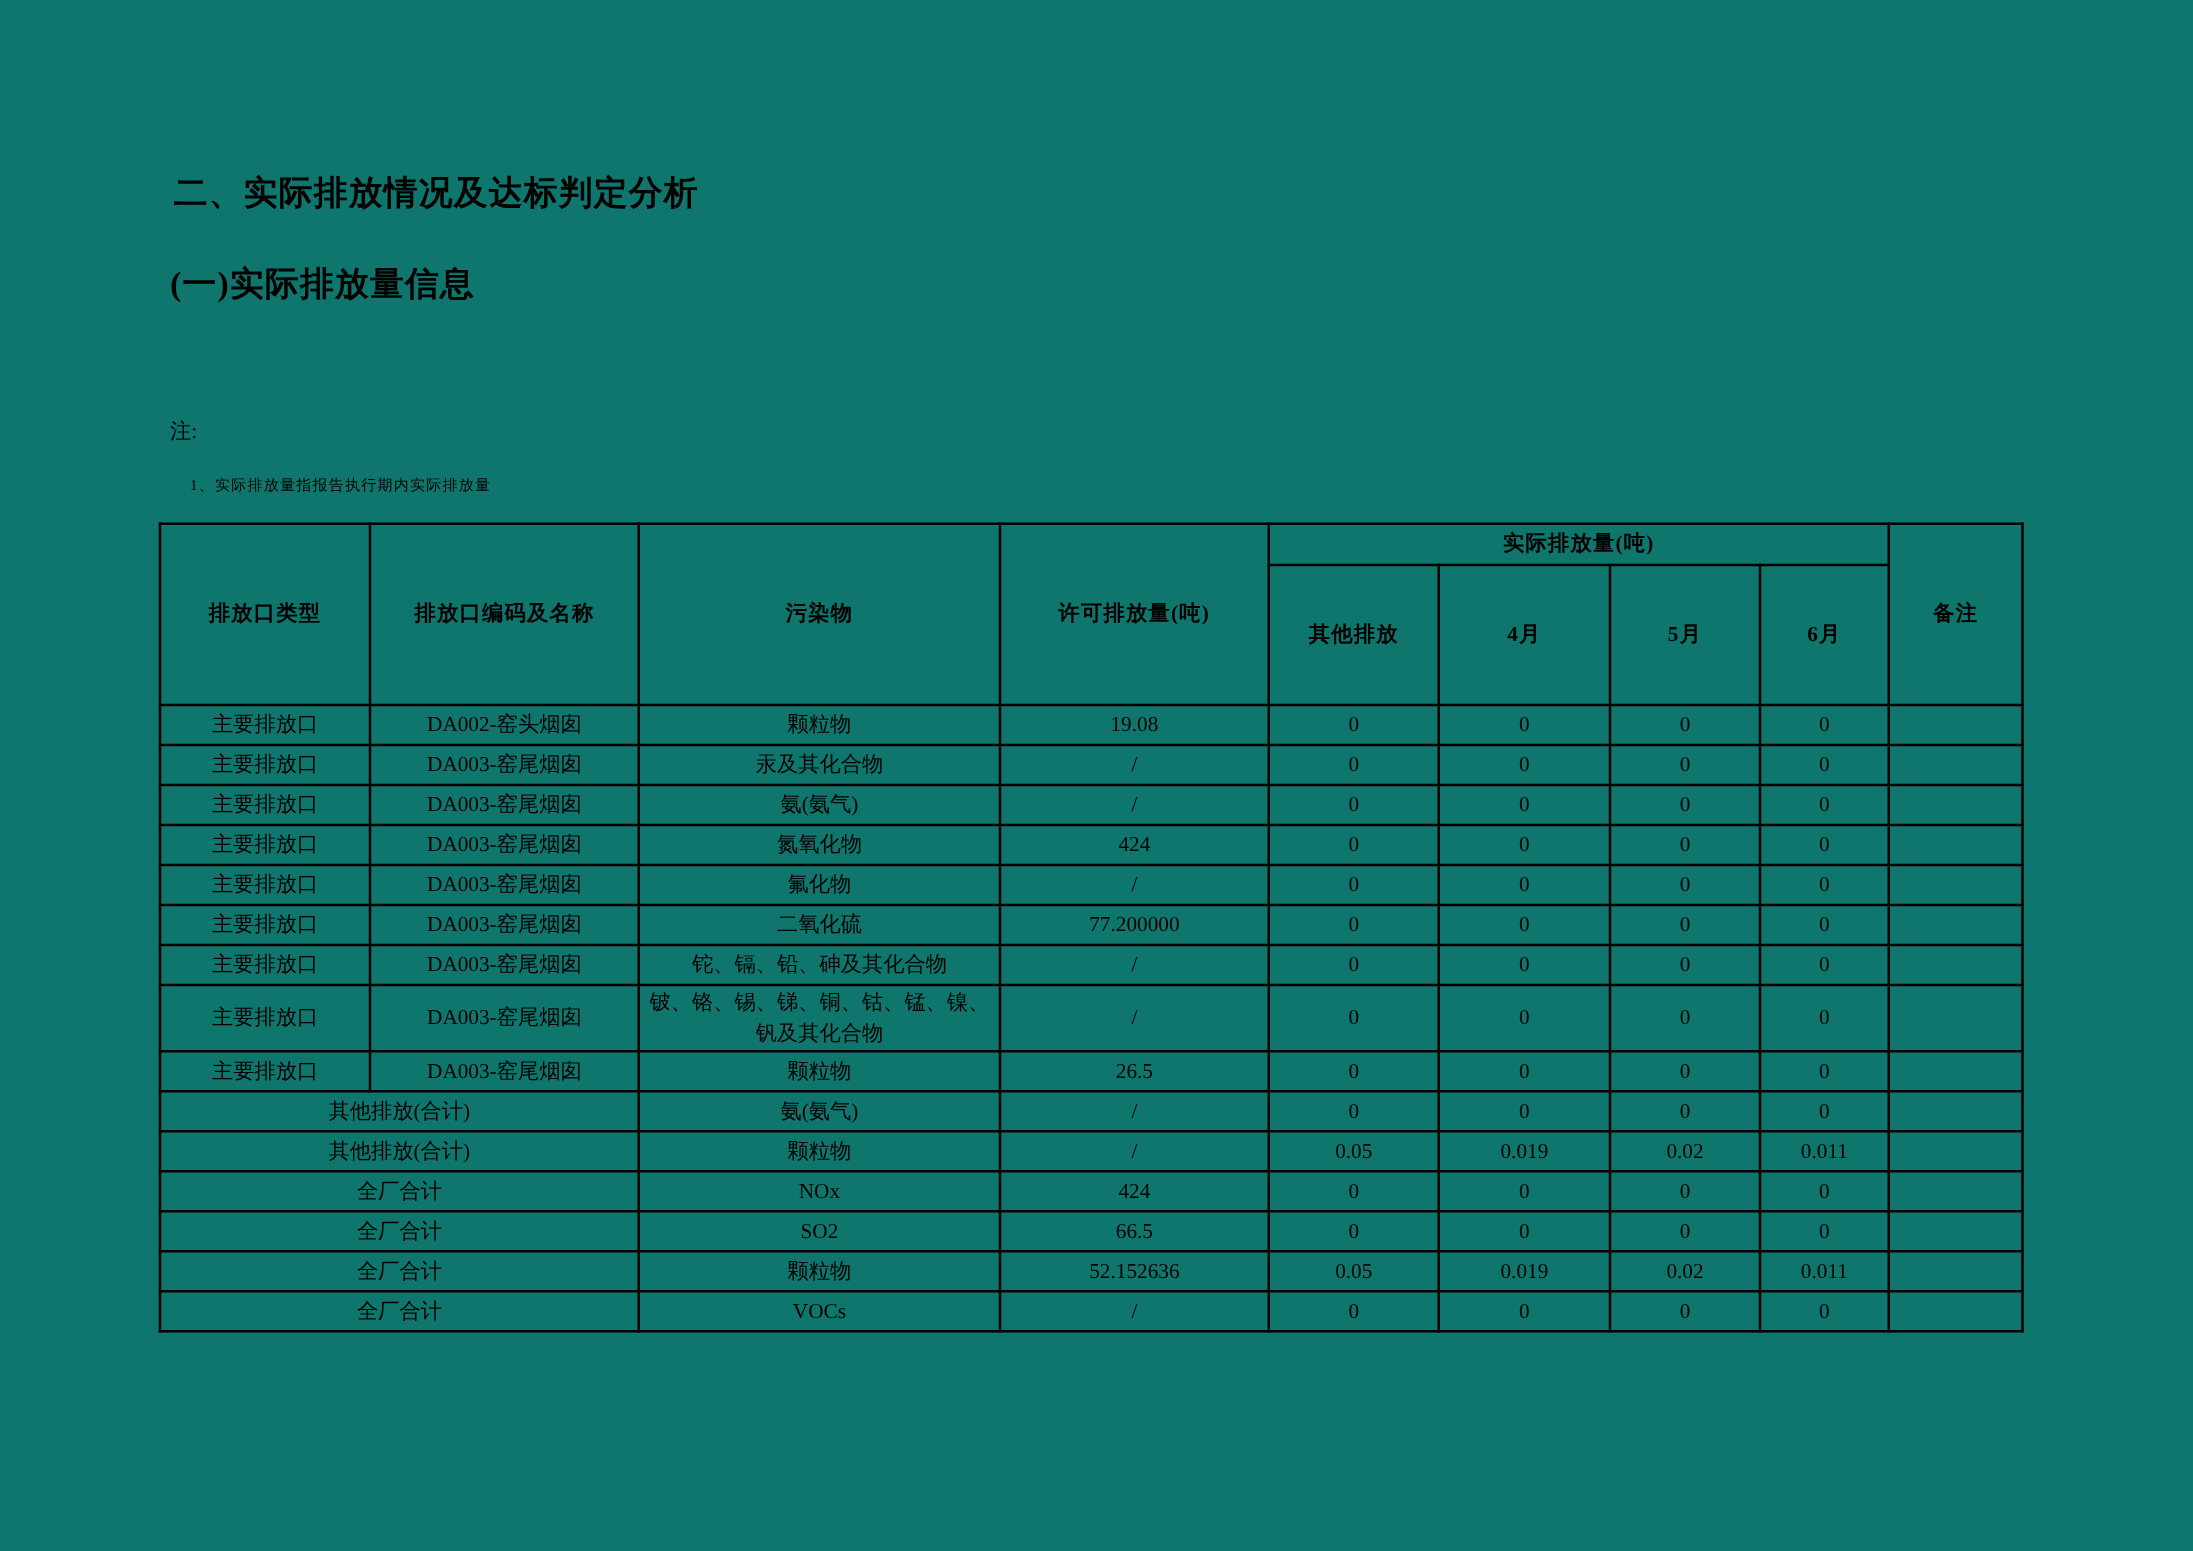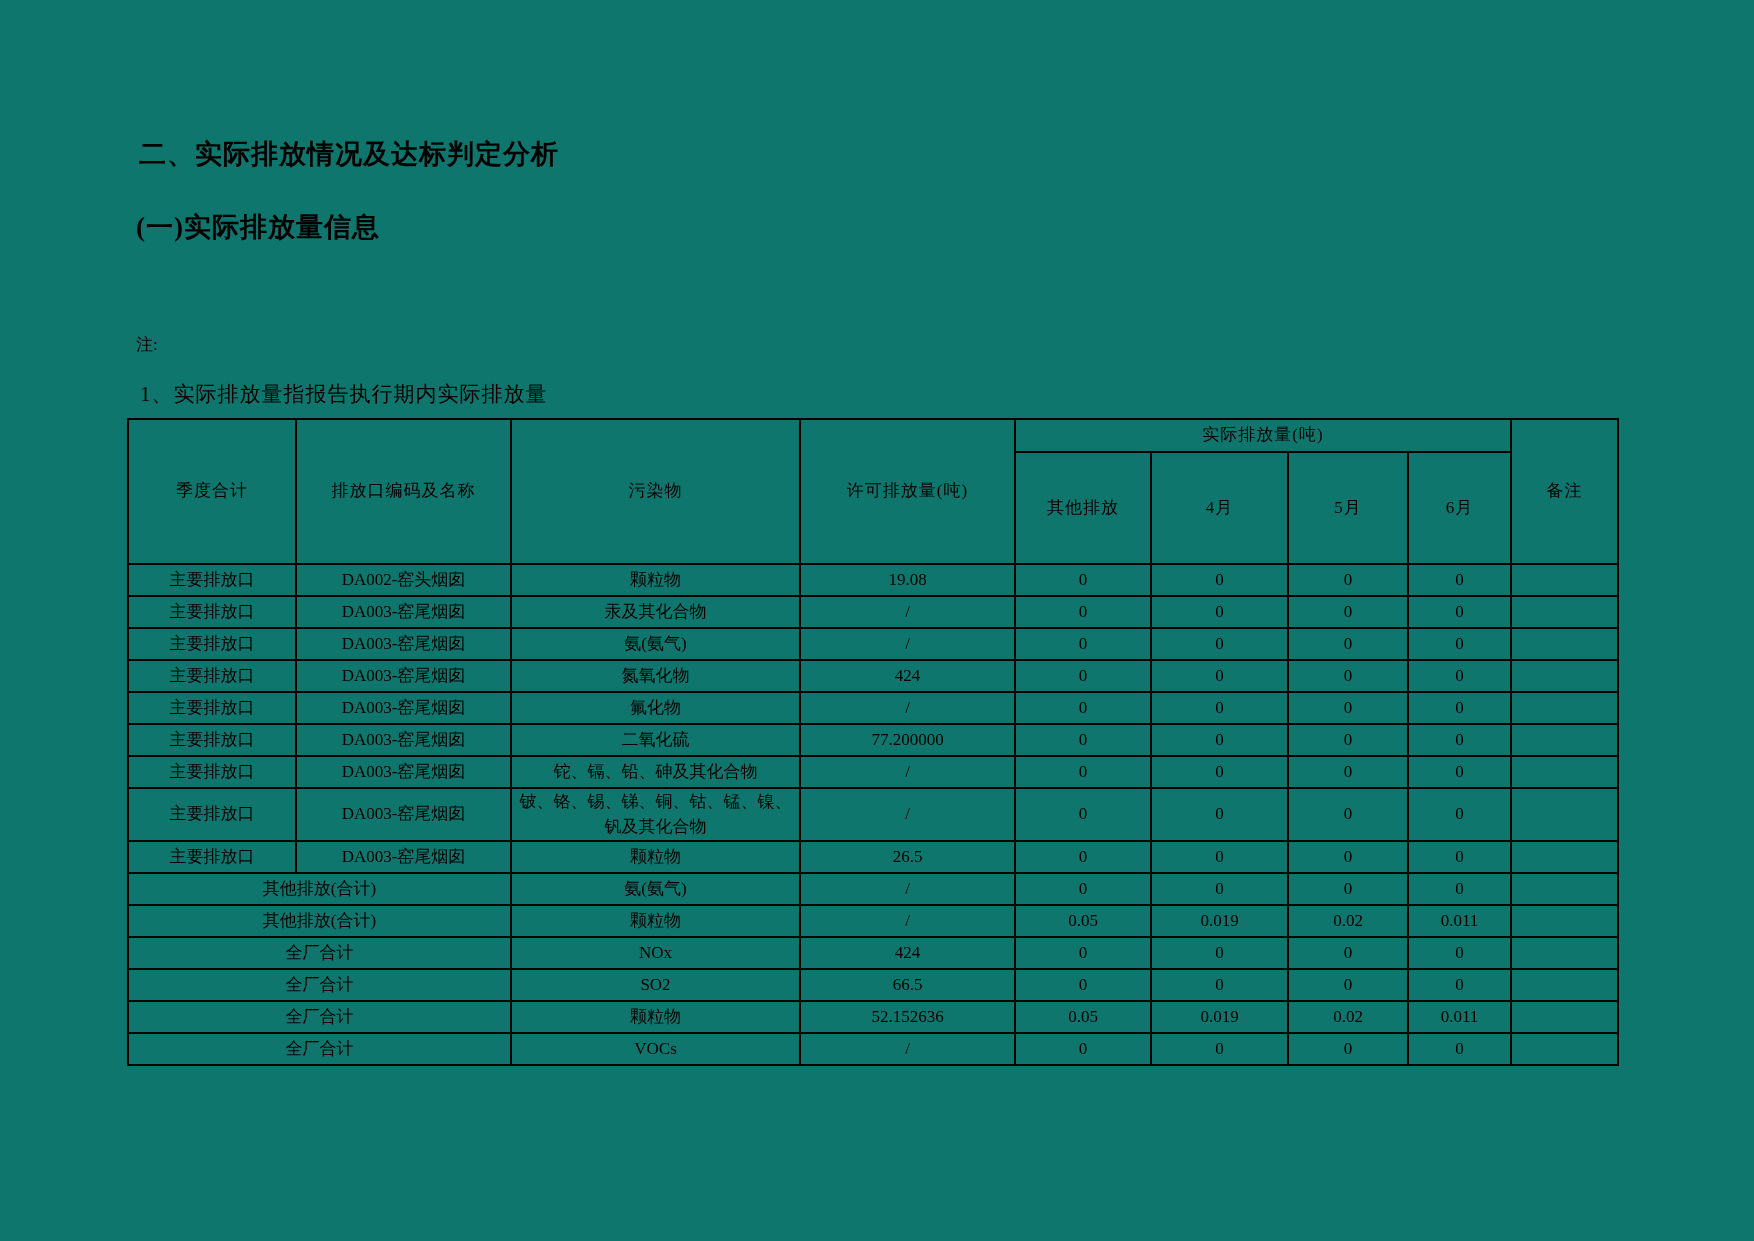--- a/index.html
+++ b/index.html
@@ -21,41 +21,41 @@
   }
   .gas-title{
     position:absolute;left:123px;top:247px;width:1334px;
     font-size:22px;text-align:center;letter-spacing:2px;
   }
   .notes-label{
     position:absolute;left:136px;top:333px;
     font-size:17px;
   }
   .note-1{
-    position:absolute;left:140px;top:380px;
-    font-size:21px;letter-spacing:1px;
+    position:absolute;left:152px;top:380px;
+    font-size:12px;letter-spacing:1px;
   }
   .table-wrap{
     position:absolute;left:127px;top:418px;
   }
   table.emission{
     border-collapse:collapse;
     table-layout:fixed;
     width:1490px;
     font-size:17px;
   }
   table.emission th, table.emission td{
     border:2px solid #000000;
     text-align:center;
     vertical-align:middle;
     padding:1px 4px;
     overflow:hidden;
     line-height:1.45;
   }
-  table.emission th{font-weight:normal;letter-spacing:1px;}
+  table.emission th{font-weight:bold;letter-spacing:1px;}
   tr.group-row th{height:29px;}
   tr.month-row th{height:108px;}
   table.emission td{height:28px;}
   
   col.c1{width:168px;} col.c2{width:215px;} col.c3{width:289px;}
   col.c4{width:215px;} col.c5{width:136px;} col.c6{width:137px;}
   col.c7{width:120px;} col.c8{width:103px;} col.c9{width:107px;}
 </style>
 </head>
 <body>
@@ -79,21 +79,21 @@
           <col class="c3">
           <col class="c4">
         <col class="c5">
           <col class="c6">
           <col class="c7">
           <col class="c8">
           <col class="c9">
       </colgroup>
       <thead>
         <tr class="group-row">
-          <th rowspan="2">季度合计</th>
+          <th rowspan="2">排放口类型</th>
           <th rowspan="2">排放口编码及名称</th>
           <th rowspan="2">污染物</th>
           <th rowspan="2">许可排放量(吨)</th>
           <th colspan="4">实际排放量(吨)</th>
           <th rowspan="2">备注</th>
         </tr>
         <tr class="month-row">
           <th>其他排放</th>
           <th>4月</th>
           <th>5月</th>

